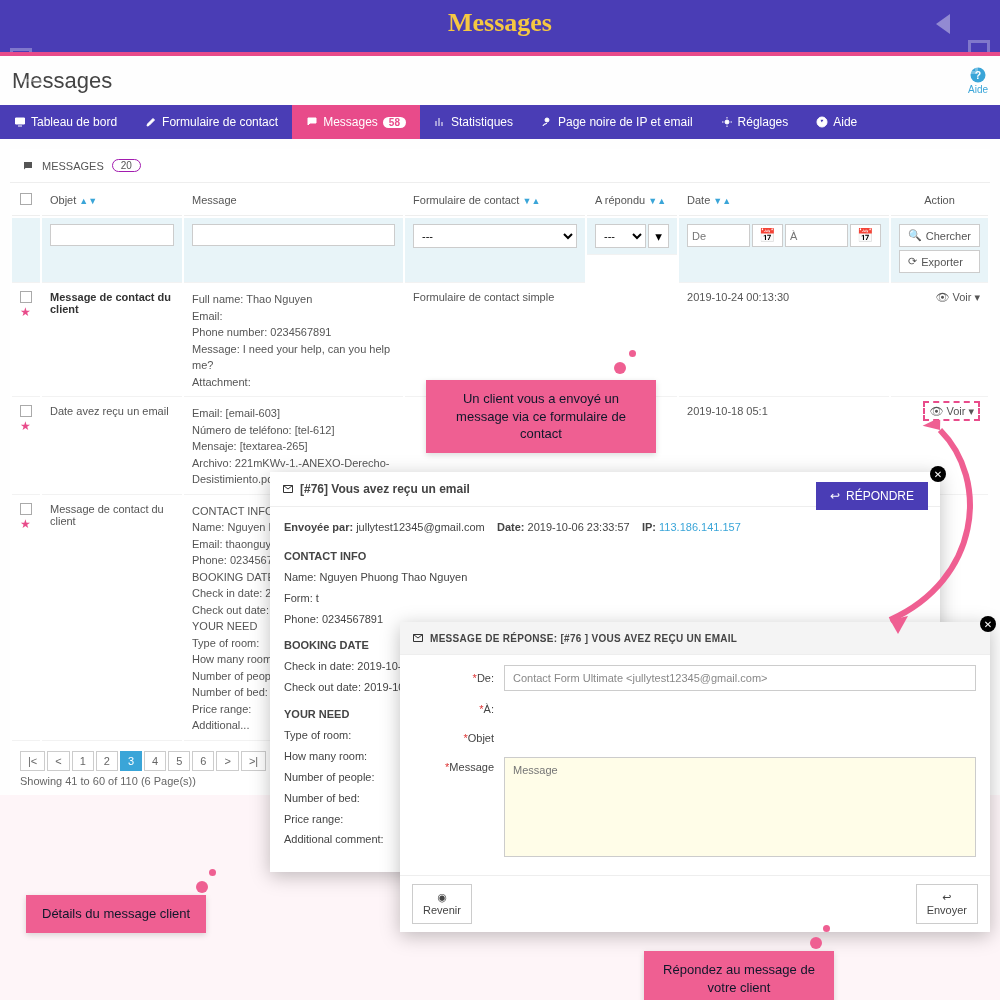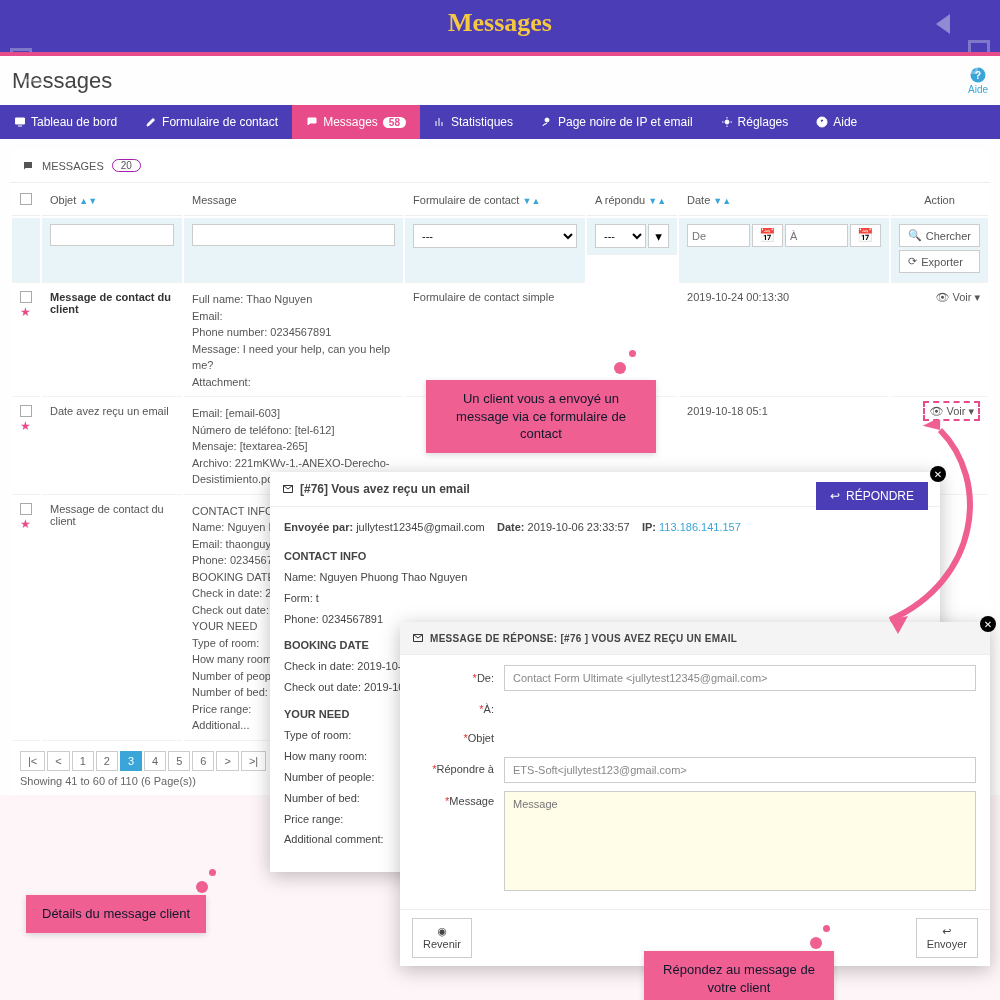--- a/index.html
+++ b/index.html
@@ -301,24 +301,20 @@
     <div class="frow">
         <label><span class="req">*</span><span>De:</span></label>
         <input value="Contact Form Ultimate &lt;jullytest12345@gmail.com&gt;" style="">
       </div>
     <div class="frow">
         <label><span class="req">*</span><span>À:</span></label>
       </div>
     <div class="frow">
         <label><span class="req">*</span><span>Objet</span></label>
       </div>
-    <div class="frow">
-        <label><span class="req">*</span><span>Répondre à</span></label>
-        <input value="ETS-Soft&lt;jullytest123@gmail.com&gt;" style="">
-      </div>
     <div class="frow" style="align-items:flex-start">
         <label><span class="req">*</span><span>Message</span></label>
         <textarea placeholder="Message" style=""></textarea>
       </div>
   </div>
   <div class="mfoot">
     <div class="b"><div>◉</div><span>Revenir</span></div>
     <div class="b"><div>↩</div><span>Envoyer</span></div>
   </div>
 </div>

